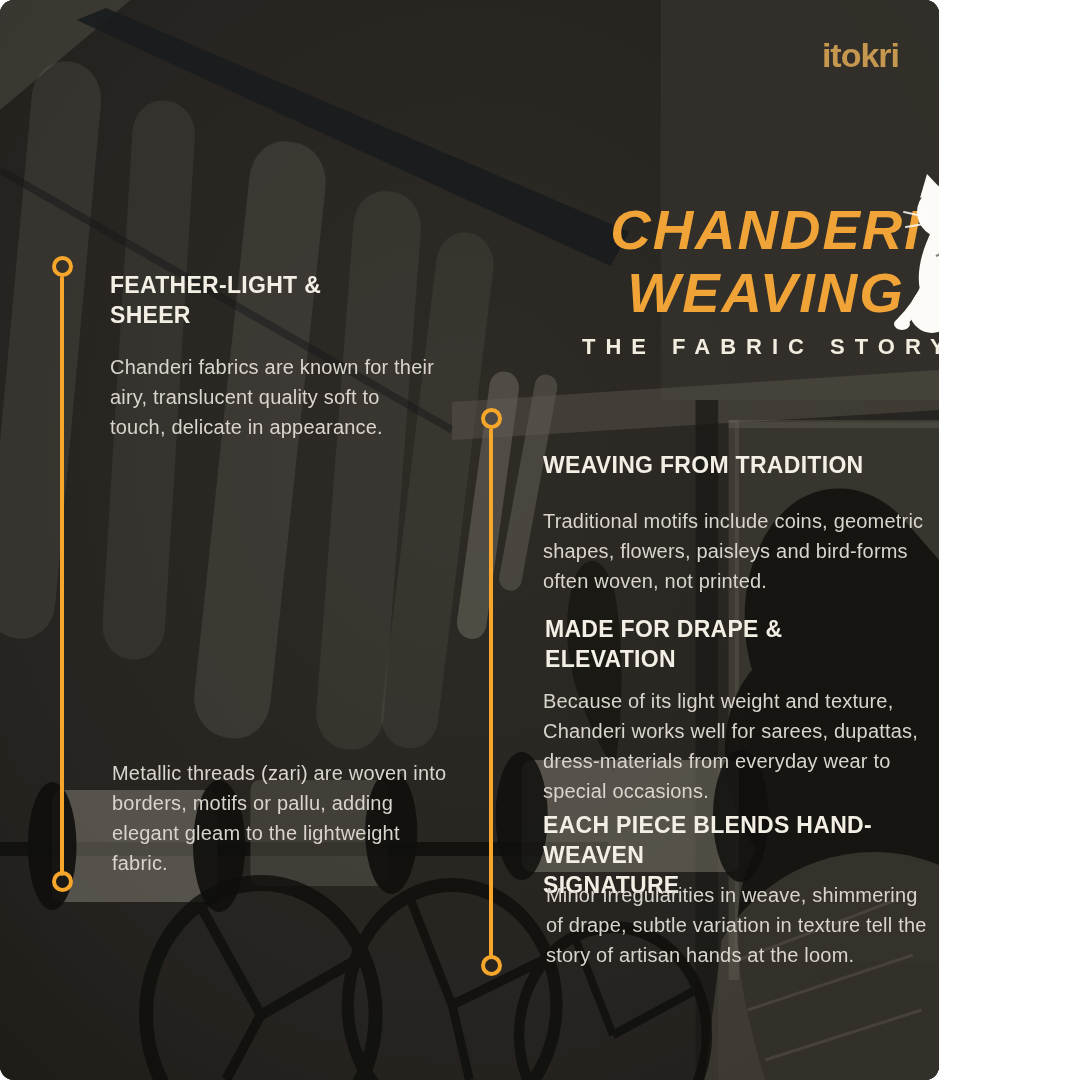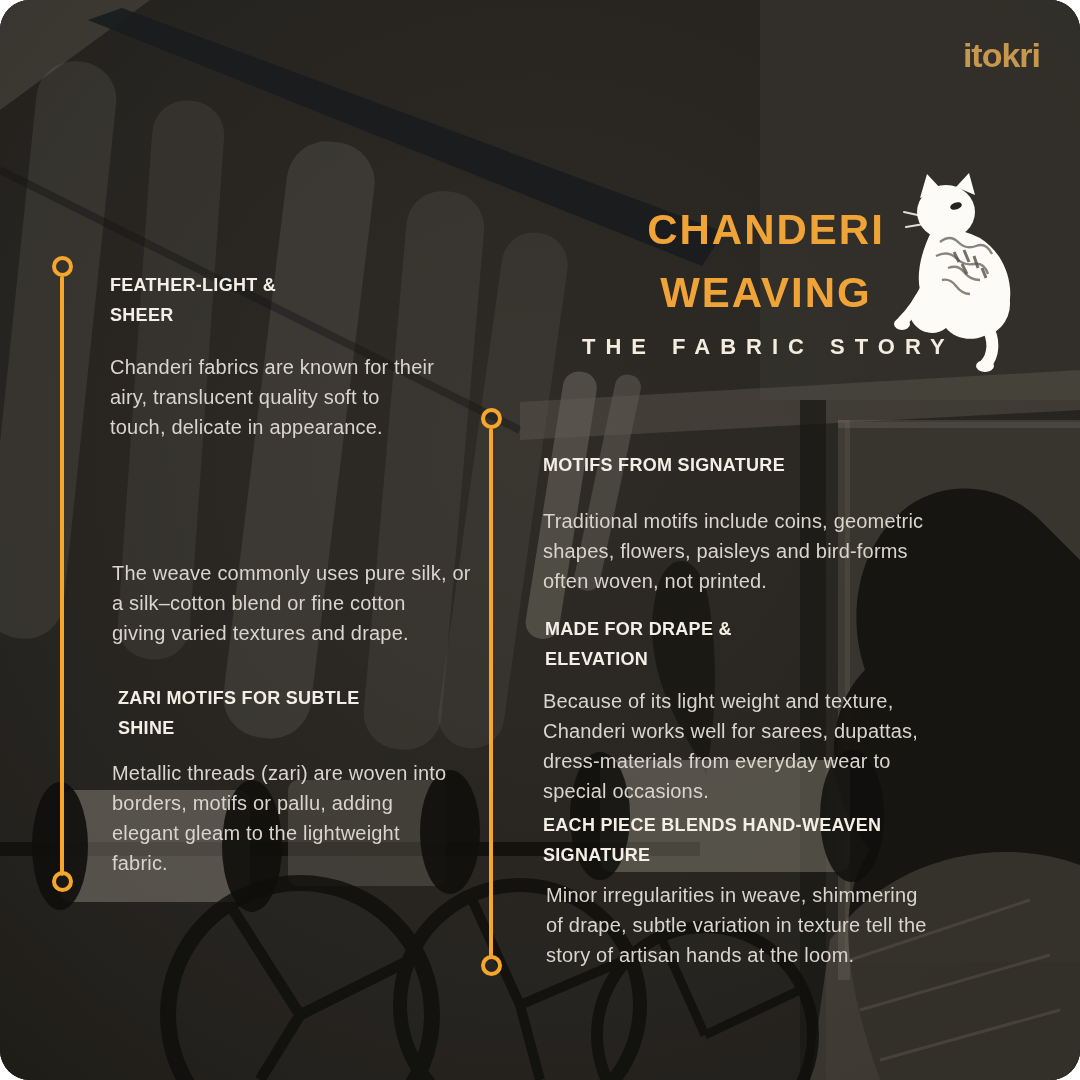--- a/index.html
+++ b/index.html
@@ -1,35 +1,35 @@
 <!DOCTYPE html>
 <html><head>
 <meta charset="utf-8">
 <style>
   html,body{margin:0;padding:0;width:1080px;height:1080px;background:#ffffff;
     font-family:"Liberation Sans",sans-serif;}
-  .card{position:absolute;inset:0;width:1080px;height:1080px;border-radius:30px;
+  .card{position:absolute;inset:0;width:939px;height:1080px;border-radius:14px;
     overflow:hidden;background:#000000;}
   .bg{position:absolute;inset:0;width:100%;height:100%;}
   
   .logo{position:absolute;top:36px;right:40px;font-size:34px;font-weight:800;
     letter-spacing:-1px;color:#C6984F;}
   
   .title-wrap{position:absolute;left:606px;top:198px;width:320px;text-align:center;}
-  .title{font-size:42px;line-height:63px;font-weight:800;letter-spacing:2px;
-    color:#F0A437;white-space:pre-line;}
+  .title{font-size:56px;line-height:63px;font-weight:800;letter-spacing:2px;
+    color:#F0A437;white-space:pre-line;font-style:italic;}
   .subtitle{margin-top:10px;font-size:22px;font-weight:700;letter-spacing:10px;
     color:#F3EDDF;white-space:nowrap;margin-left:-24px;}
   .cat{position:absolute;left:892px;top:172px;width:130px;height:200px;}
   
   .vline{position:absolute;width:4px;background:#F5A62B;border-radius:2px;}
   .dot{position:absolute;width:13px;height:13px;border:4px solid #F5A62B;
     border-radius:50%;background:rgba(43,40,37,.2);}
   
-  .h{position:absolute;font-size:18px;line-height:30px;font-weight:800;
+  .h{position:absolute;font-size:23px;line-height:30px;font-weight:800;
     letter-spacing:.3px;color:#F4EFE5;white-space:pre-line;}
   .b{position:absolute;font-size:20px;line-height:30px;font-weight:400;
     letter-spacing:.2px;color:#D9D5CD;white-space:pre-line;}
 </style>
 </head>
 <body>
 
 <div class="card">
 
   <svg class="bg" viewBox="0 0 1080 1080" preserveAspectRatio="none">
@@ -140,32 +140,27 @@
   <div class="vline" style="left:489px;top:428px;height:530px"></div>
   <div class="dot" style="left:481px;top:408px"></div>
   <div class="dot" style="left:481px;top:955px"></div>
 
   <div class="h" style="left:110px;top:270px">FEATHER-LIGHT &amp;
 SHEER</div>
   <div class="b" style="left:110px;top:352px">Chanderi fabrics are known for their
 airy, translucent quality soft to
 touch, delicate in appearance.</div>
 
-  <div class="b" style="left:112px;top:558px">The weave commonly uses pure silk, or
-a silk–cotton blend or fine cotton
-giving varied textures and drape.</div>
 
-  <div class="h" style="left:118px;top:683px">ZARI MOTIFS FOR SUBTLE
-SHINE</div>
   <div class="b" style="left:112px;top:758px">Metallic threads (zari) are woven into
 borders, motifs or pallu, adding
 elegant gleam to the lightweight
 fabric.</div>
 
-  <div class="h" style="left:543px;top:450px">MOTIFS FROM SIGNATURE</div>
+  <div class="h" style="left:543px;top:450px">WEAVING FROM TRADITION</div>
   <div class="b" style="left:543px;top:506px">Traditional motifs include coins, geometric
 shapes, flowers, paisleys and bird-forms
 often woven, not printed.</div>
 
   <div class="h" style="left:545px;top:614px">MADE FOR DRAPE &amp;
 ELEVATION</div>
   <div class="b" style="left:543px;top:686px">Because of its light weight and texture,
 Chanderi works well for sarees, dupattas,
 dress-materials from everyday wear to
 special occasions.</div>

